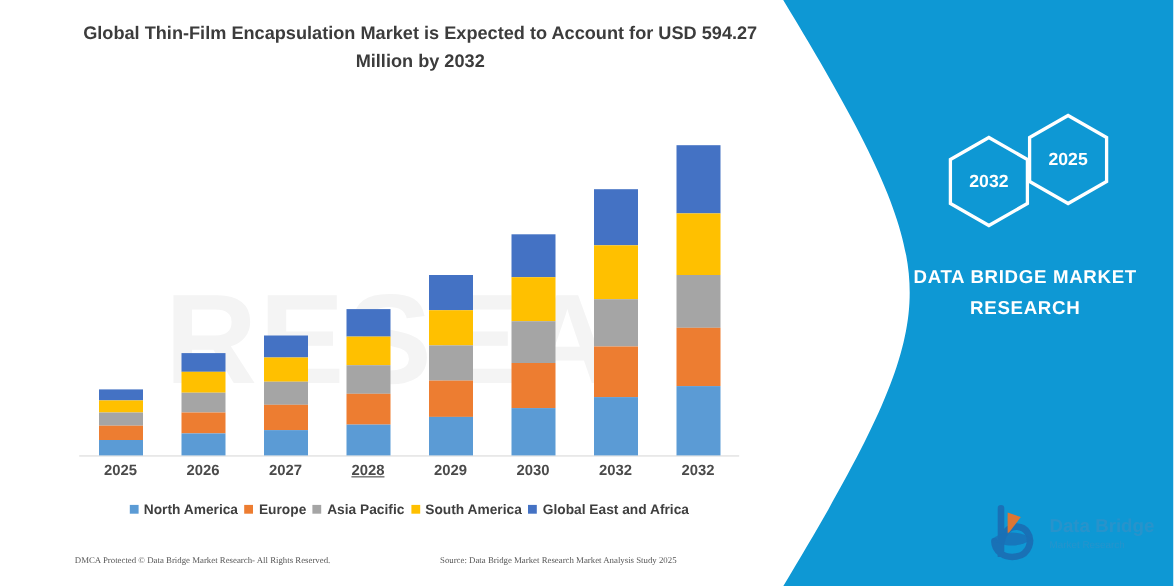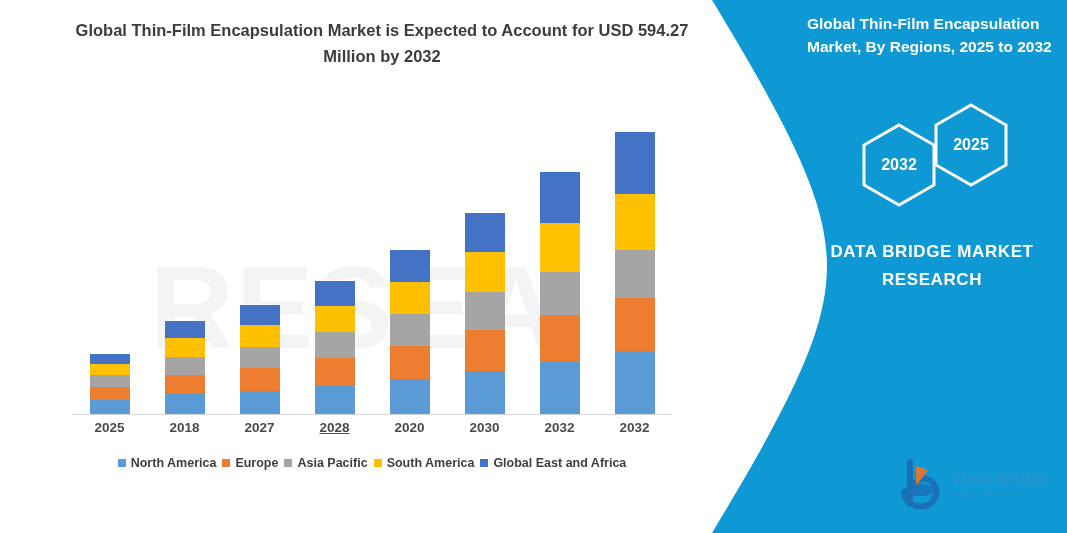--- a/index.html
+++ b/index.html
@@ -291,24 +291,24 @@
           <div class="seg" title="North America 2032: 63" style="height: 63.45px; background: rgb(91, 155, 213);"></div>
           <div class="seg" title="Europe 2032: 52" style="height: 52.3714px; background: rgb(237, 125, 49);"></div>
           <div class="seg" title="Asia Pacific 2032: 48" style="height: 48.3429px; background: rgb(165, 165, 165);"></div>
           <div class="seg" title="South America 2032: 55" style="height: 55.3929px; background: rgb(255, 192, 0);"></div>
           <div class="seg" title="Middle East and Africa 2032: 62" style="height: 62.4429px; background: rgb(68, 114, 196);"></div>
         </div>
       </div>
 
     <div class="xlabels" id="xlabels">
         <div class="xlabel" style="left: 2.5px;">2025</div>
-        <div class="xlabel" style="left: 77.5px;">2018</div>
+        <div class="xlabel" style="left: 77.5px;">2026</div>
         <div class="xlabel" style="left: 152.5px; text-align: center;">2027</div>
         <div class="xlabel" style="left: 227.5px; text-decoration: underline;">2028</div>
-        <div class="xlabel" style="left: 302.5px;">2020</div>
+        <div class="xlabel" style="left: 302.5px;">2029</div>
         <div class="xlabel" style="left: 377.5px;">2030</div>
         <div class="xlabel" style="left: 452.5px;">2032</div>
         <div class="xlabel" style="left: 527.5px;">2032</div>
       </div>
 
     <div class="legend" id="legend">
         <div class="legend-item">
           <span class="legend-swatch" style="background: rgb(91, 155, 213);"></span>
           <span class="legend-label">North America</span>
         </div>
@@ -323,28 +323,31 @@
         <div class="legend-item">
           <span class="legend-swatch" style="background: rgb(255, 192, 0);"></span>
           <span class="legend-label">South America</span>
         </div>
         <div class="legend-item">
           <span class="legend-swatch" style="background: rgb(68, 114, 196);"></span>
           <span class="legend-label">Global East and Africa</span>
         </div>
       </div>
 
+    <div class="footer">
+      <div class="footer-left">DMCA Protected © Data Bridge Market Research- All Rights Reserved.</div>
+      <div class="footer-right">Source: Data Bridge Market Research Market Analysis Study 2025</div>
+    </div>
   </div>
 
   <div class="blue-panel">
     <svg class="blue-shape" viewBox="0 0 370 533" preserveAspectRatio="none">
       <path id="panel-path" d="M 15 0 L 370 0 L 370 533 L 15 533 C 95 400 130 330 130 266 C 130 202 95 132 15 0 Z" fill="#0E98D4"></path>
     </svg>
 
-    <div class="panel-title">Global Thin-Film Encapsulation Market, By Regions, 2025 to 2032</div>
 
     <svg class="hexes" viewBox="0 0 215 110">
 
       <g>
         <polygon points="57,25 92,45 92,85 57,105 22,85 22,45" fill="none" stroke="#ffffff" stroke-width="3"></polygon>
         <text id="hex-left-text" x="57" y="70" text-anchor="middle" font-family="Liberation Sans, sans-serif" font-size="16" font-weight="600" fill="#ffffff">2032</text>
       </g>
 
       <g>
         <polygon points="129,5 164,25 164,65 129,85 94,65 94,25" fill="none" stroke="#ffffff" stroke-width="3"></polygon>

